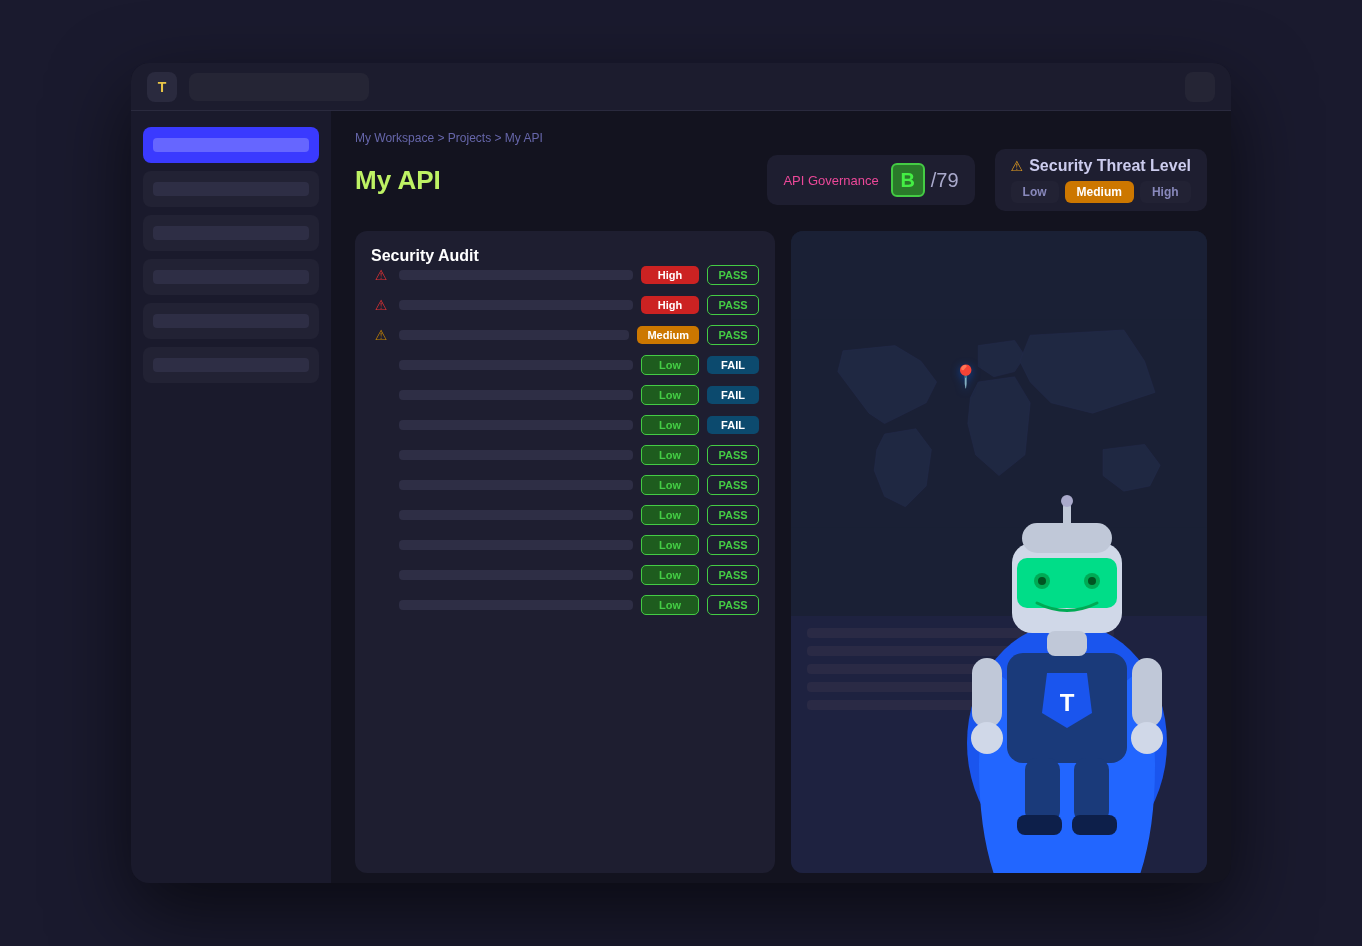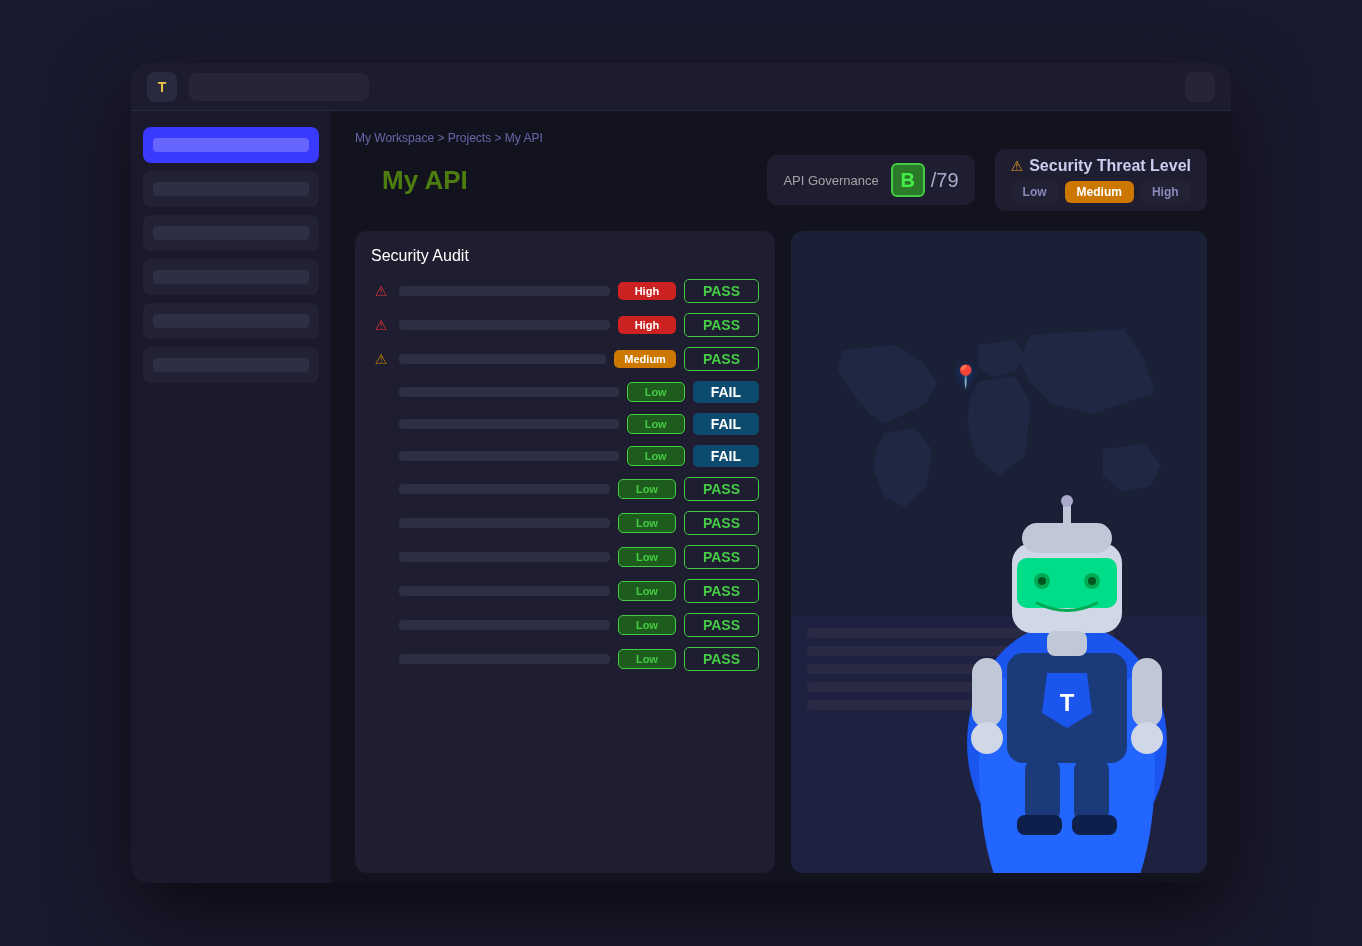--- a/index.html
+++ b/index.html
@@ -105,36 +105,35 @@
     
     .page-header {
       display: flex;
       align-items: center;
       gap: 20px;
       margin-bottom: 20px;
     }
     .page-title {
       font-size: 26px;
       font-weight: 700;
-      color: #4d7c0f;
+      color: #bef264;
       flex: 1;
-      margin-left: 27px;
     }
 
     
     .api-governance {
       display: flex;
       align-items: center;
       gap: 12px;
       background: #1e1e30;
       border-radius: 10px;
       padding: 8px 16px;
     }
     .api-governance-label {
-      color: #a3a3a3;
+      color: #ec4899;
       font-size: 13px;
     }
     .api-governance-score {
       display: flex;
       align-items: center;
       gap: 6px;
     }
     .grade-badge {
       background: #2a7a2a;
       border: 2px solid #44cc44;
@@ -196,23 +195,22 @@
     .audit-panel {
       background: #1e1e30;
       border-radius: 12px;
       padding: 16px;
       width: 420px;
       flex-shrink: 0;
       overflow-y: auto;
     }
     .audit-title {
       font-size: 16px;
-      font-weight: 400;
+      font-weight: 700;
       color: #ffffff;
-      margin-bottom: 14px;
     }
     .audit-row {
       display: flex;
       align-items: center;
       gap: 8px;
       margin-bottom: 10px;
     }
     .audit-icon {
       width: 20px; flex-shrink: 0;
       text-align: center;
@@ -229,23 +227,23 @@
       border-radius: 5px;
       font-size: 11px;
       font-weight: 700;
       min-width: 58px;
       text-align: center;
     }
     .severity-high { background: #cc2222; color: #ffffff; }
     .severity-medium { background: #cc7700; color: #ffffff; }
     .severity-low { background: #1e5c1e; color: #44cc44; border: 1px solid #44cc44; }
     .result-badge {
-      padding: 3px 18px;
+      padding: 3px 10px;
       border-radius: 5px;
-      font-size: 14px;
+      font-size: 11px;
       font-weight: 700;
       min-width: 52px;
       text-align: center;
     }
     .result-pass { background: transparent; color: #44cc44; border: 1px solid #44cc44; }
     .result-fail { background: #0c4a6e; color: #ffffff; }
 
     
     .map-panel {
       flex: 1;

